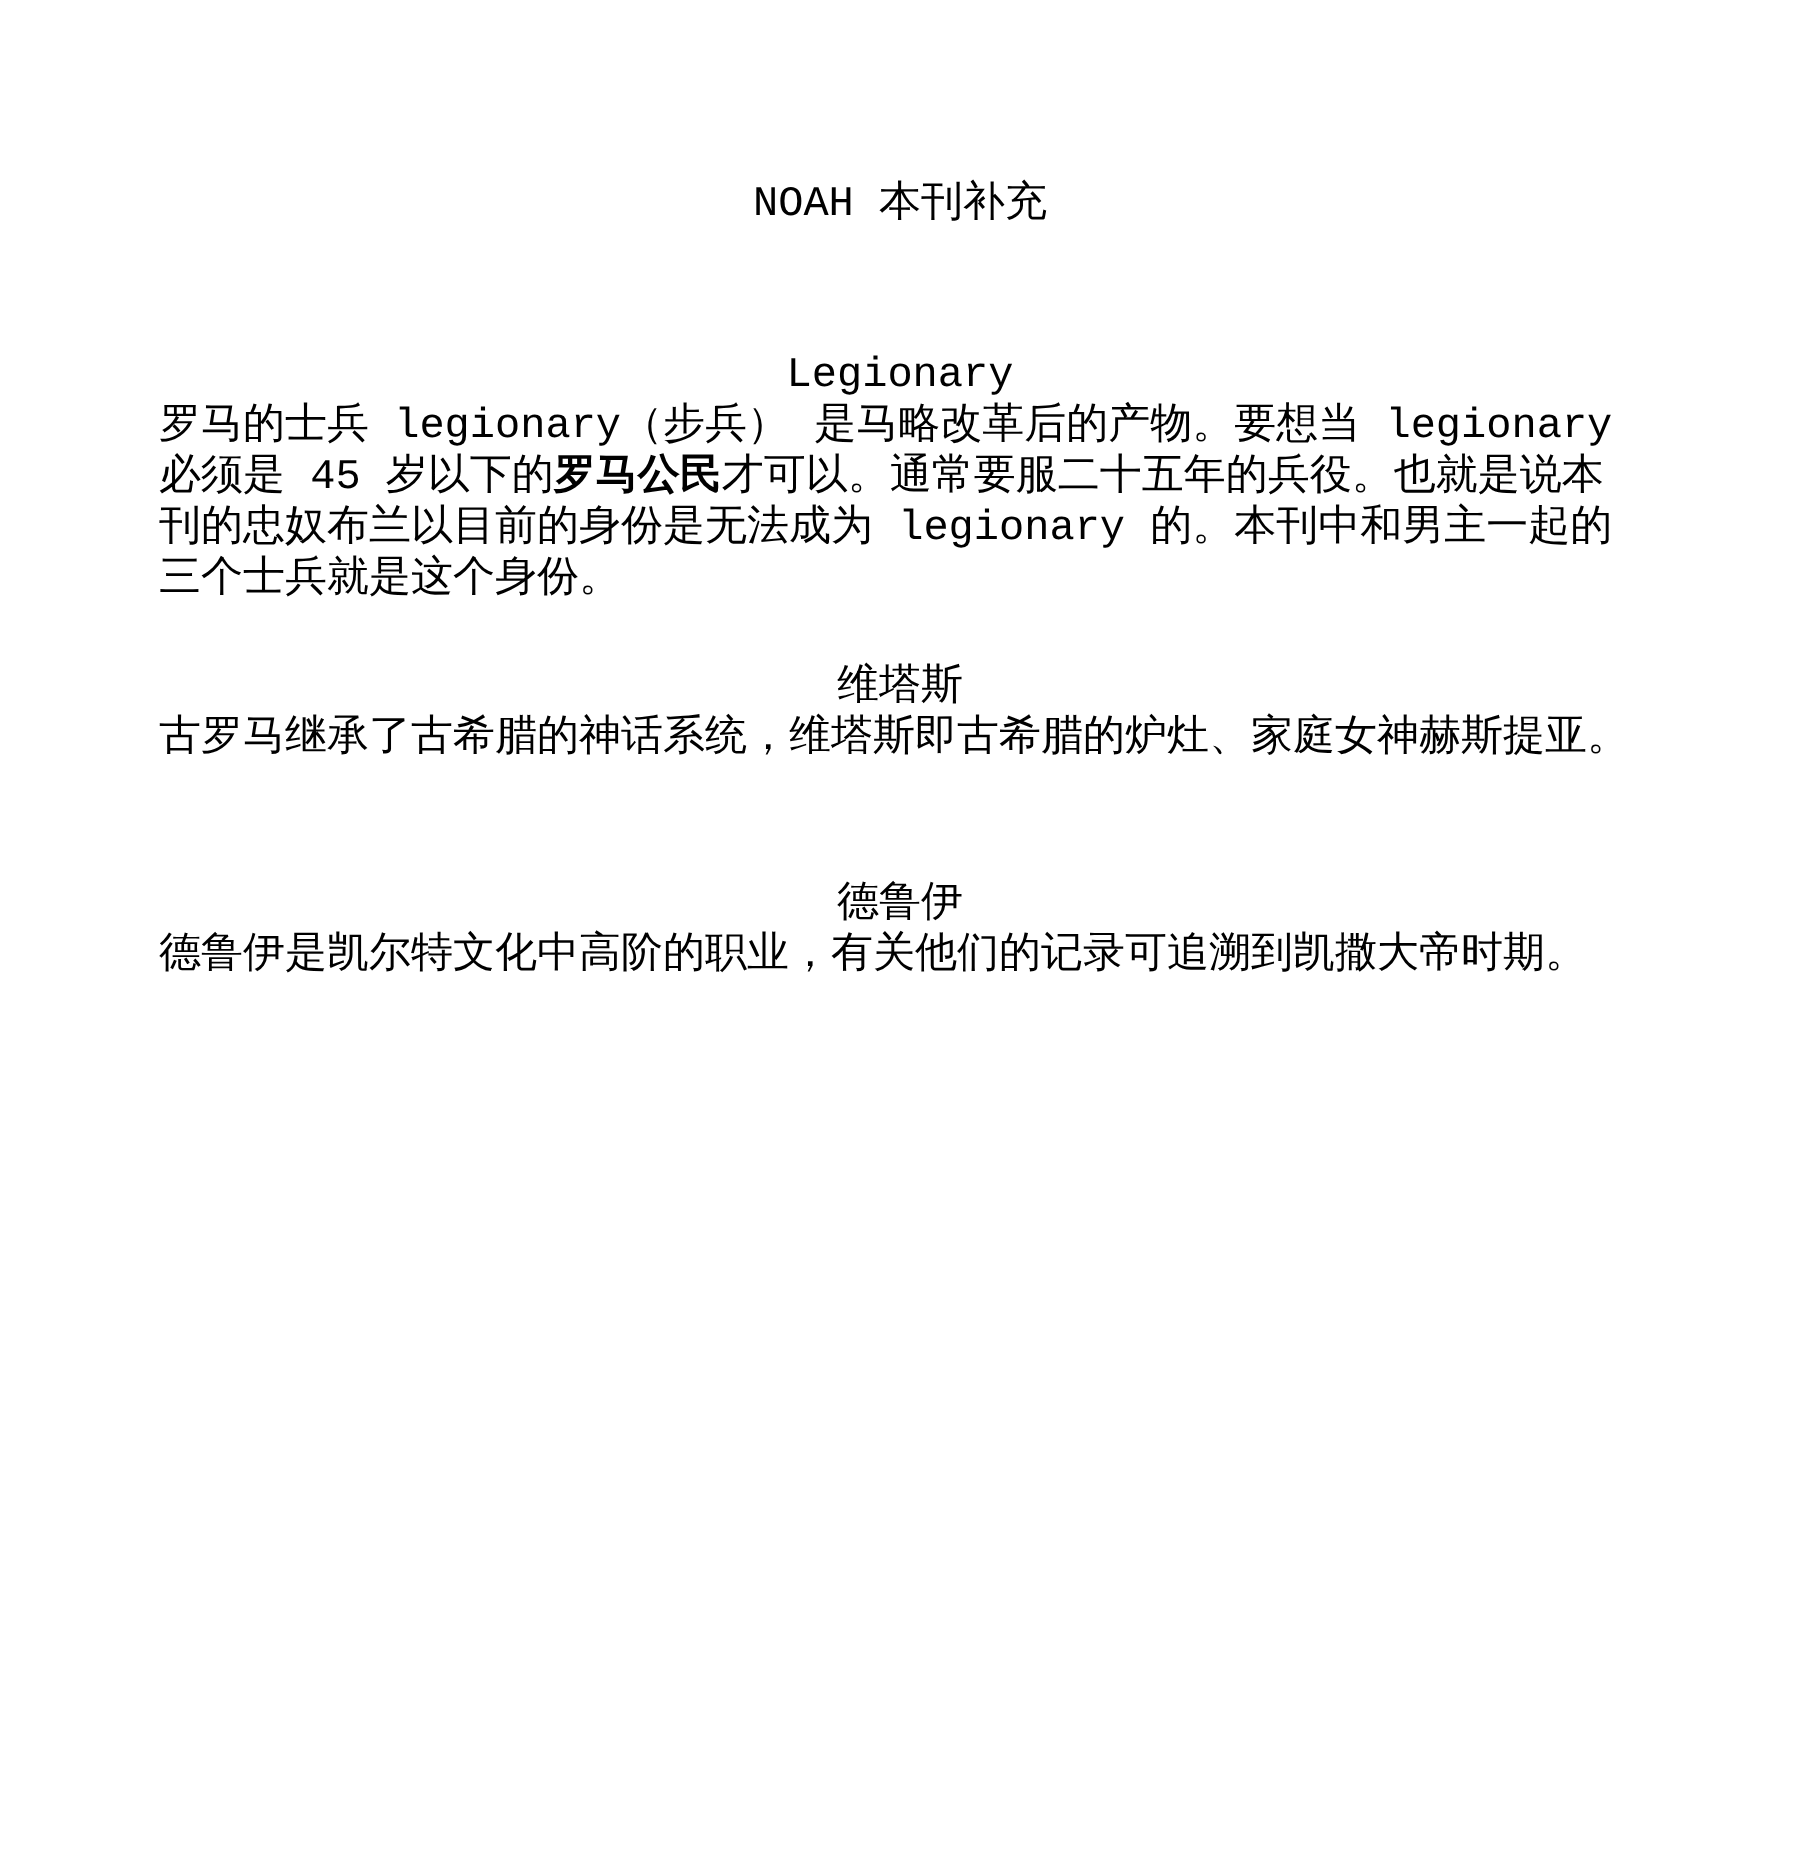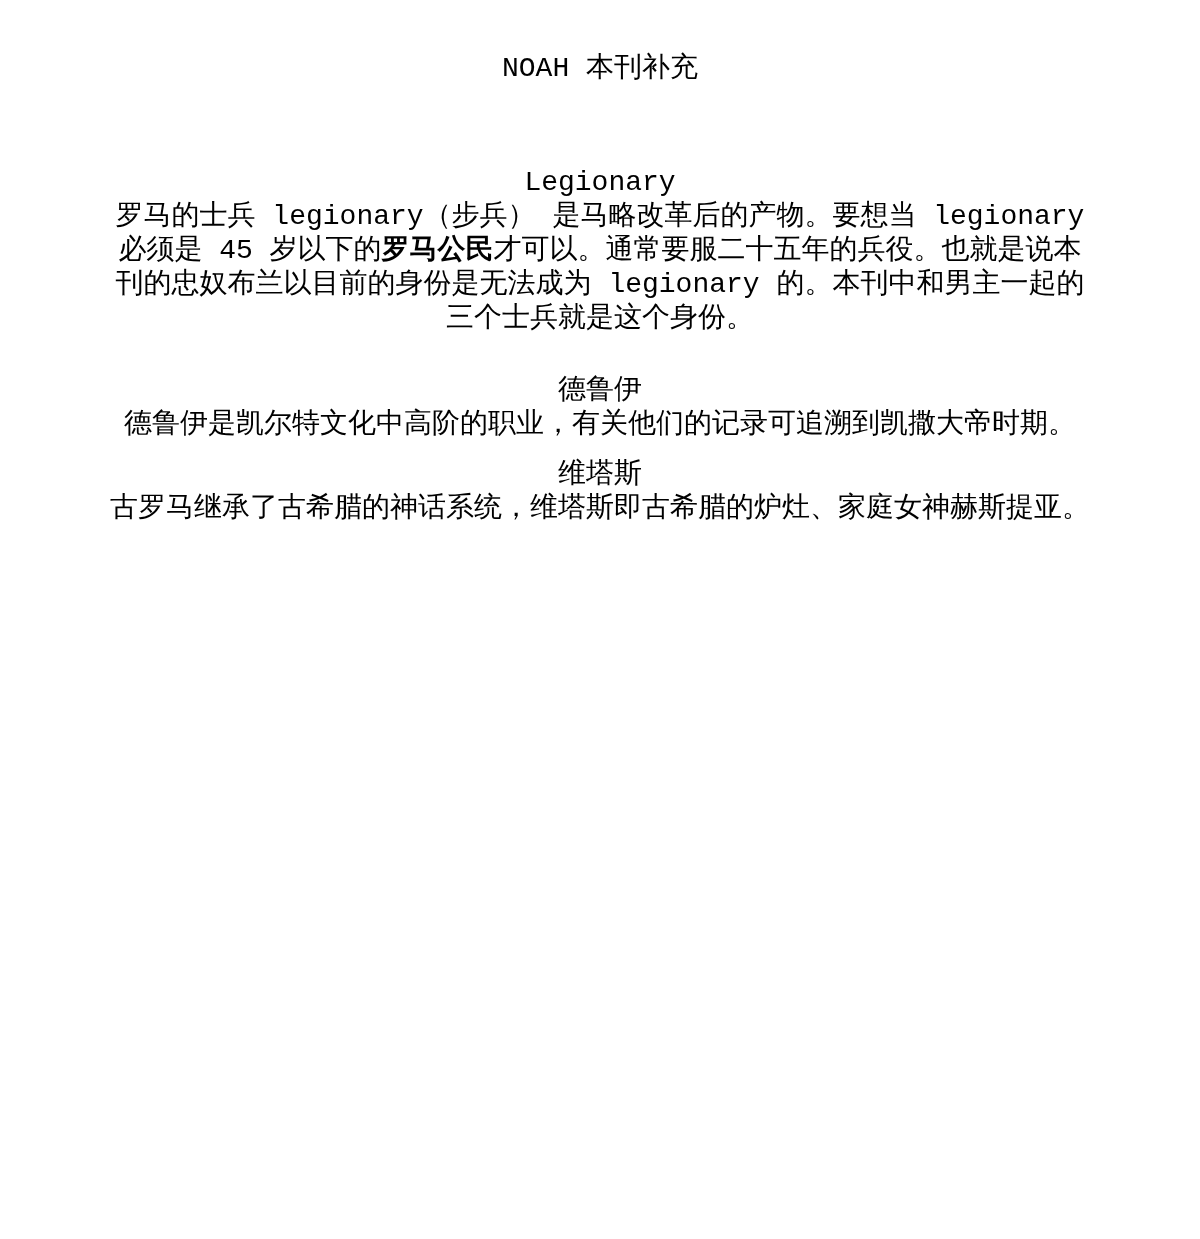--- a/index.html
+++ b/index.html
@@ -11,21 +11,21 @@
     height: 1239px;
     background: #ffffff;
     color: #000000;
     font-family: "Liberation Mono", "DejaVu Sans Mono", monospace;
     overflow: hidden;
   }
   .page {
     width: 1200px;
     min-height: 1239px;
     box-sizing: border-box;
-    padding-top: 52px;
+    padding-top: 120px;
     text-align: center;
   }
   .doc-title {
     font-size: 28px;
     line-height: 34px;
     font-weight: normal;
     margin: 0 0 80px 0;
   }
   .sec {
     margin: 16px;
@@ -34,42 +34,42 @@
     font-size: 28px;
     line-height: 34px;
     font-weight: normal;
     margin: 0;
   }
   .sec-body {
     width: 988px;
     margin: 0 auto;
     font-size: 28px;
     line-height: 34px;
-    text-align: center;
+    text-align: left;
   }
   .sec-legionary { margin-bottom: 38px; }
   .sec-vesta     { margin-bottom: 77px; }
   .sec-druid     { margin-bottom: 0; }
   strong { font-weight: bold; }
 </style>
 </head>
 <body>
 
 <div class="page">
 
   <h1 class="doc-title">NOAH 本刊补充</h1>
 
   <section class="sec sec-legionary">
     <h2 class="sec-heading">Legionary</h2>
     <p class="sec-body"><span>罗马的士兵 legionary（步兵） 是马略改革后的产物。要想当 legionary 必须是 45 岁以下的</span><strong>罗马公民</strong><span>才可以。通常要服二十五年的兵役。也就是说本刊的忠奴布兰以目前的身份是无法成为 legionary 的。本刊中和男主一起的三个士兵就是这个身份。</span></p>
   </section>
 
+  <section class="sec sec-vesta">
+    <h2 class="sec-heading">维塔斯</h2>
+    <p class="sec-body">古罗马继承了古希腊的神话系统，维塔斯即古希腊的炉灶、家庭女神赫斯提亚。</p>
+  </section>
+
   <section class="sec sec-druid">
     <h2 class="sec-heading">德鲁伊</h2>
     <p class="sec-body">德鲁伊是凯尔特文化中高阶的职业，有关他们的记录可追溯到凯撒大帝时期。</p>
   </section>
 
-  <section class="sec sec-vesta">
-    <h2 class="sec-heading">维塔斯</h2>
-    <p class="sec-body">古罗马继承了古希腊的神话系统，维塔斯即古希腊的炉灶、家庭女神赫斯提亚。</p>
-  </section>
-
 </div>
 
 </body></html>

